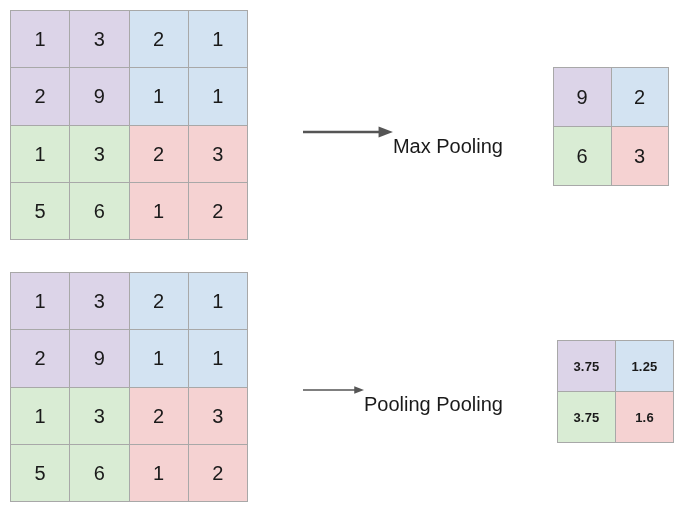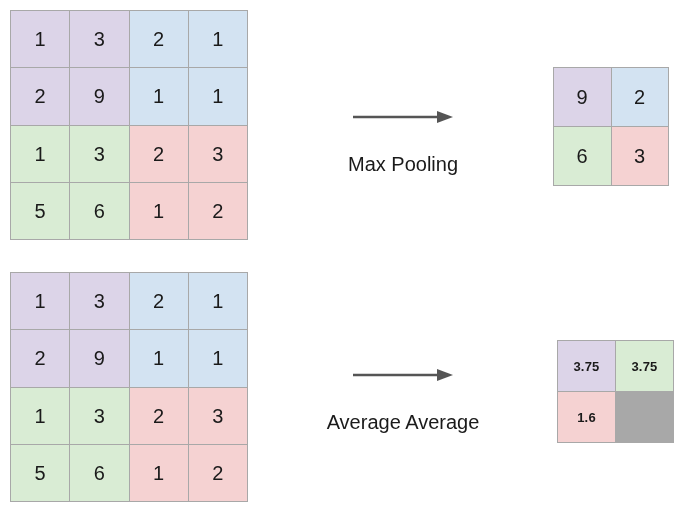--- a/index.html
+++ b/index.html
@@ -66,21 +66,21 @@
   
   #grid-input-max  { left: 10px;  top: 10px;  width: 238px; height: 230px; }
   #grid-input-avg  { left: 10px;  top: 272px; width: 238px; height: 230px; }
   #grid-output-max { left: 553px; top: 67px;  width: 116px; height: 119px; }
   #grid-output-avg { left: 557px; top: 340px; width: 117px; height: 103px; }
 
   
   .flow {
     position: absolute;
     display: flex;
-    flex-direction: column;
+    flex-direction: row;
     align-items: center;
   }
   #flow-max { left: 303px; top: 108px; width: 200px; }
   #flow-avg { left: 303px; top: 366px; width: 200px; }
 
   .arrow {
     display: block;
     width: 100px;
     height: 18px;
   }
@@ -149,22 +149,23 @@
       <div class="cell green">6</div>
       <div class="cell pink">1</div>
       <div class="cell pink">2</div>
     </div>
 
   <div class="flow" id="flow-avg">
     <svg class="arrow" viewBox="0 0 100 18">
       <line x1="0" y1="9" x2="88" y2="9" stroke="#555555" stroke-width="2.6"></line>
       <polygon points="100,9 84,3 84,15" fill="#555555"></polygon>
     </svg>
-    <div class="flow-label">Average Average</div>
+    <div class="flow-label">Pooling Pooling</div>
   </div>
 
   <div class="grid output" id="grid-output-avg">
       <div class="cell purple small">3.75</div>
+      <div class="cell blue small">1.25</div>
       <div class="cell green small">3.75</div>
       <div class="cell pink small">1.6</div>
     </div>
 
 </div>
 
 </body></html>

